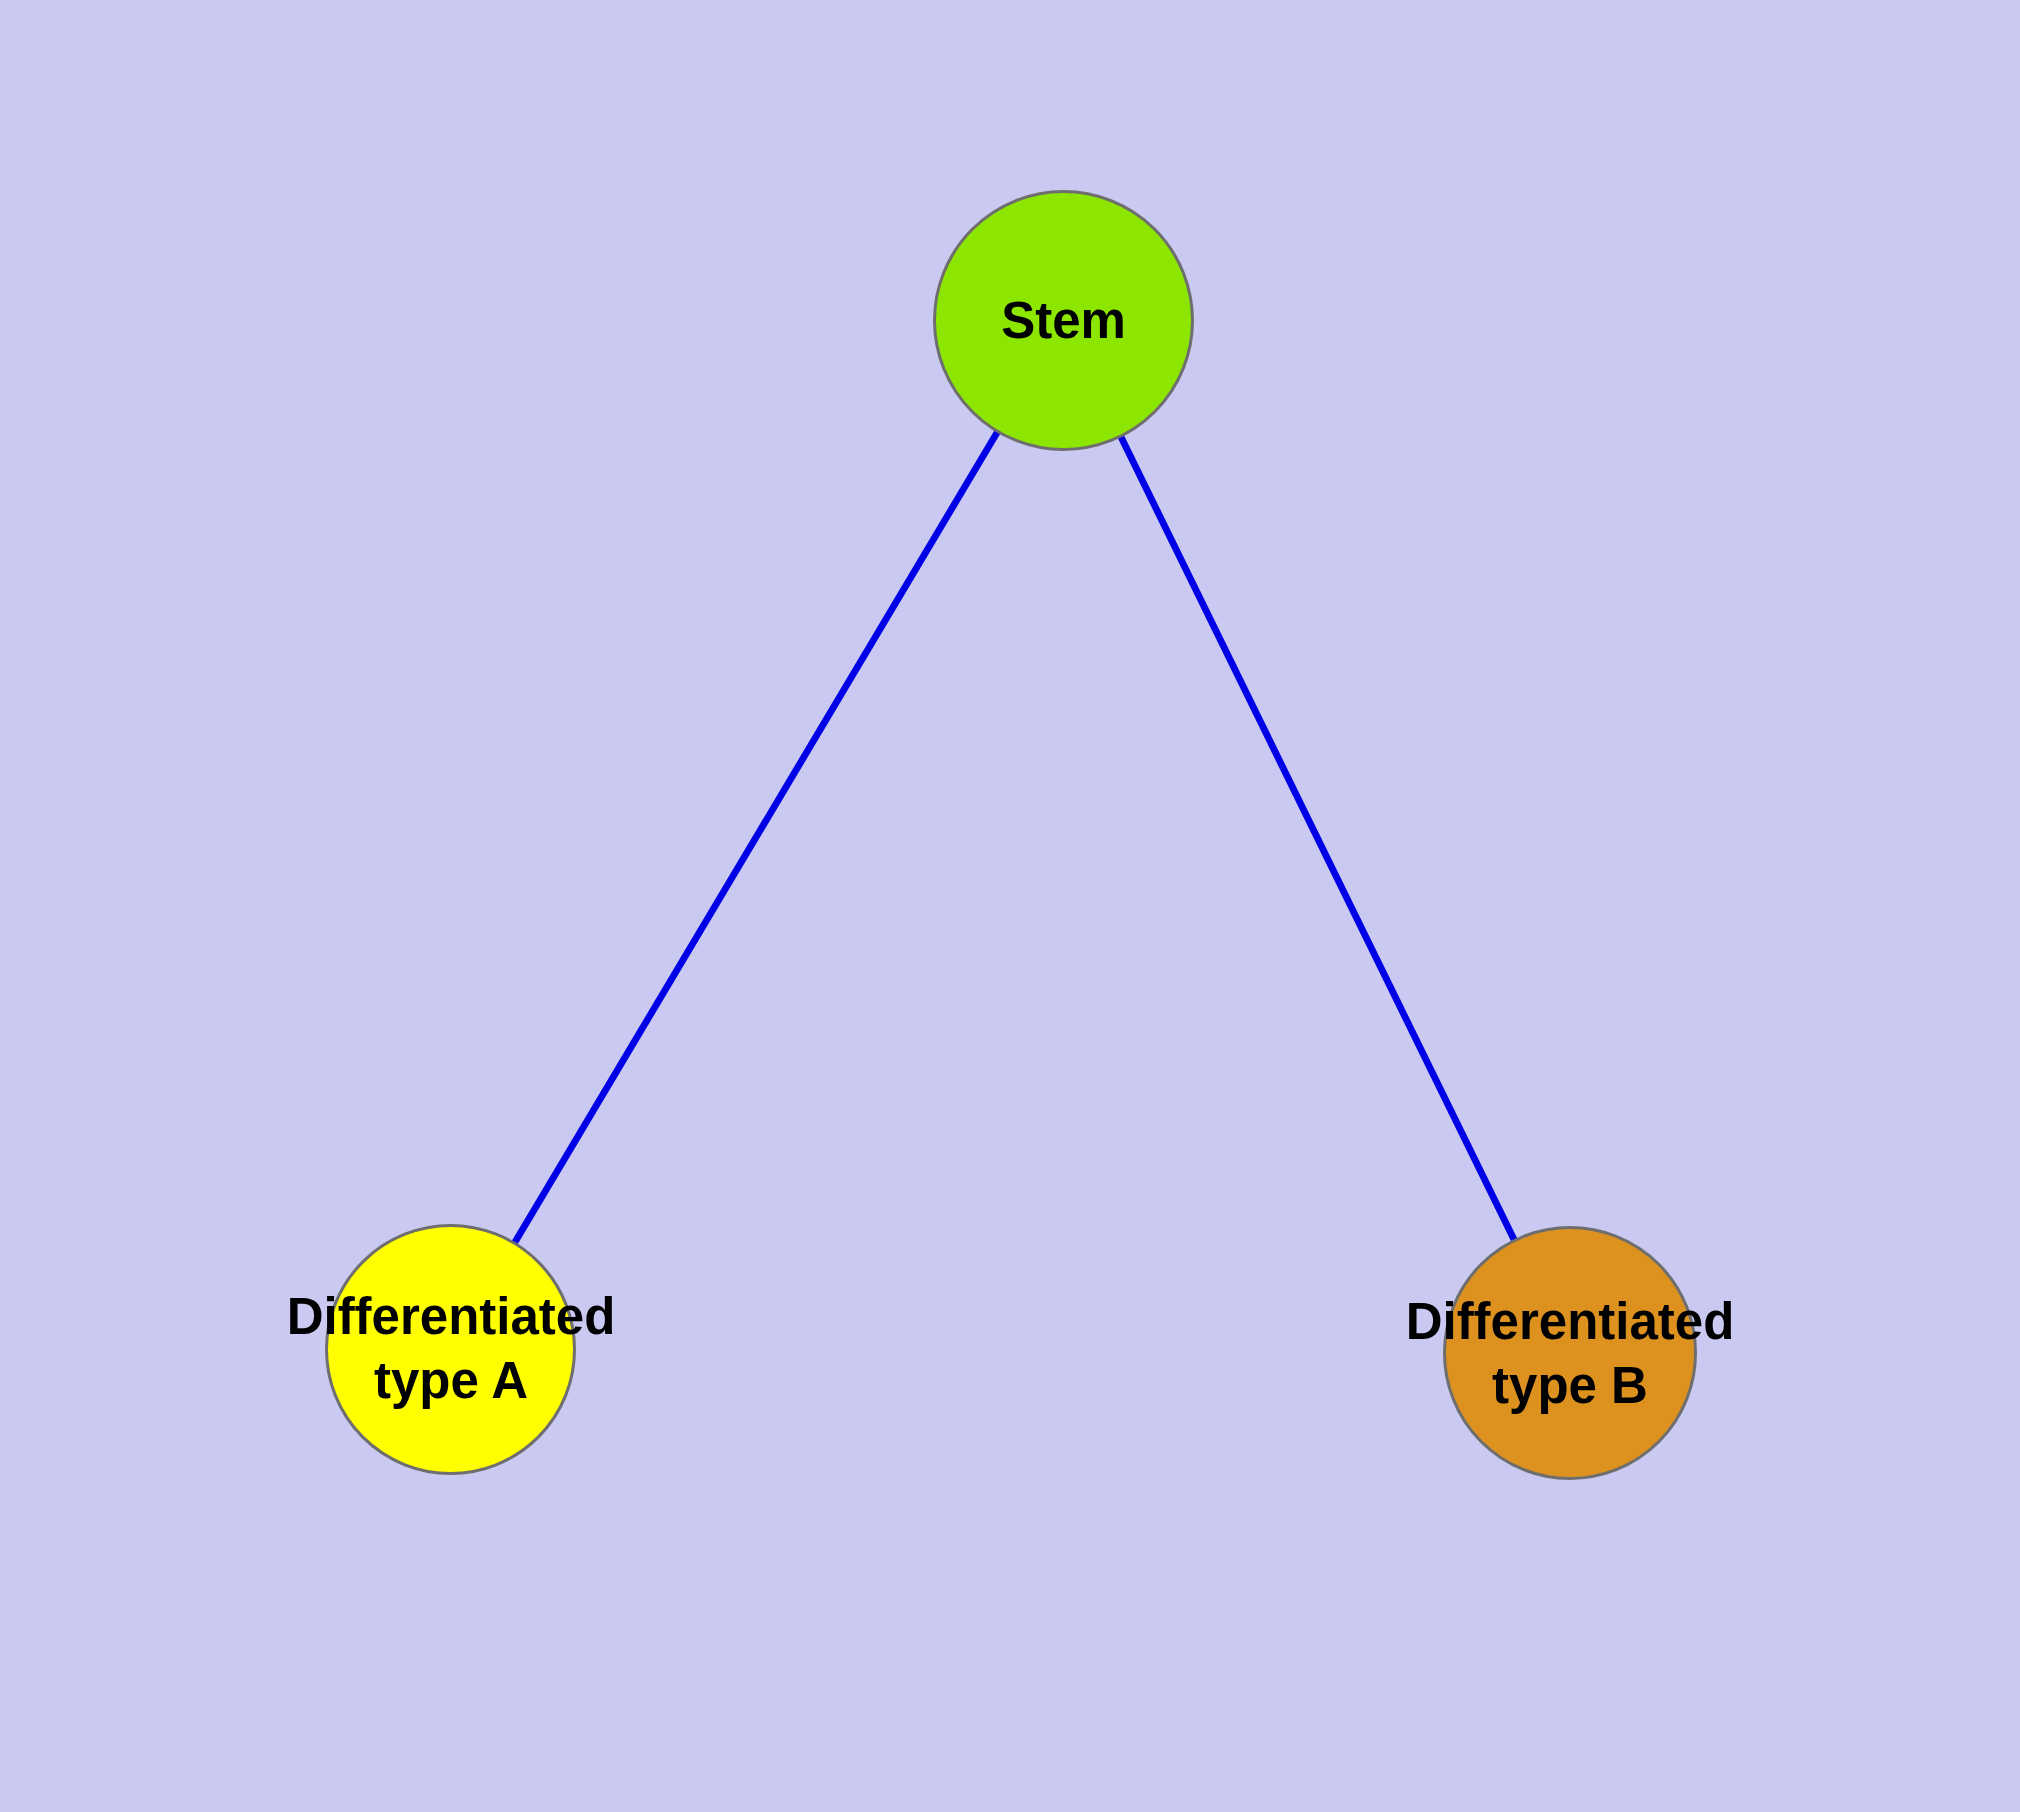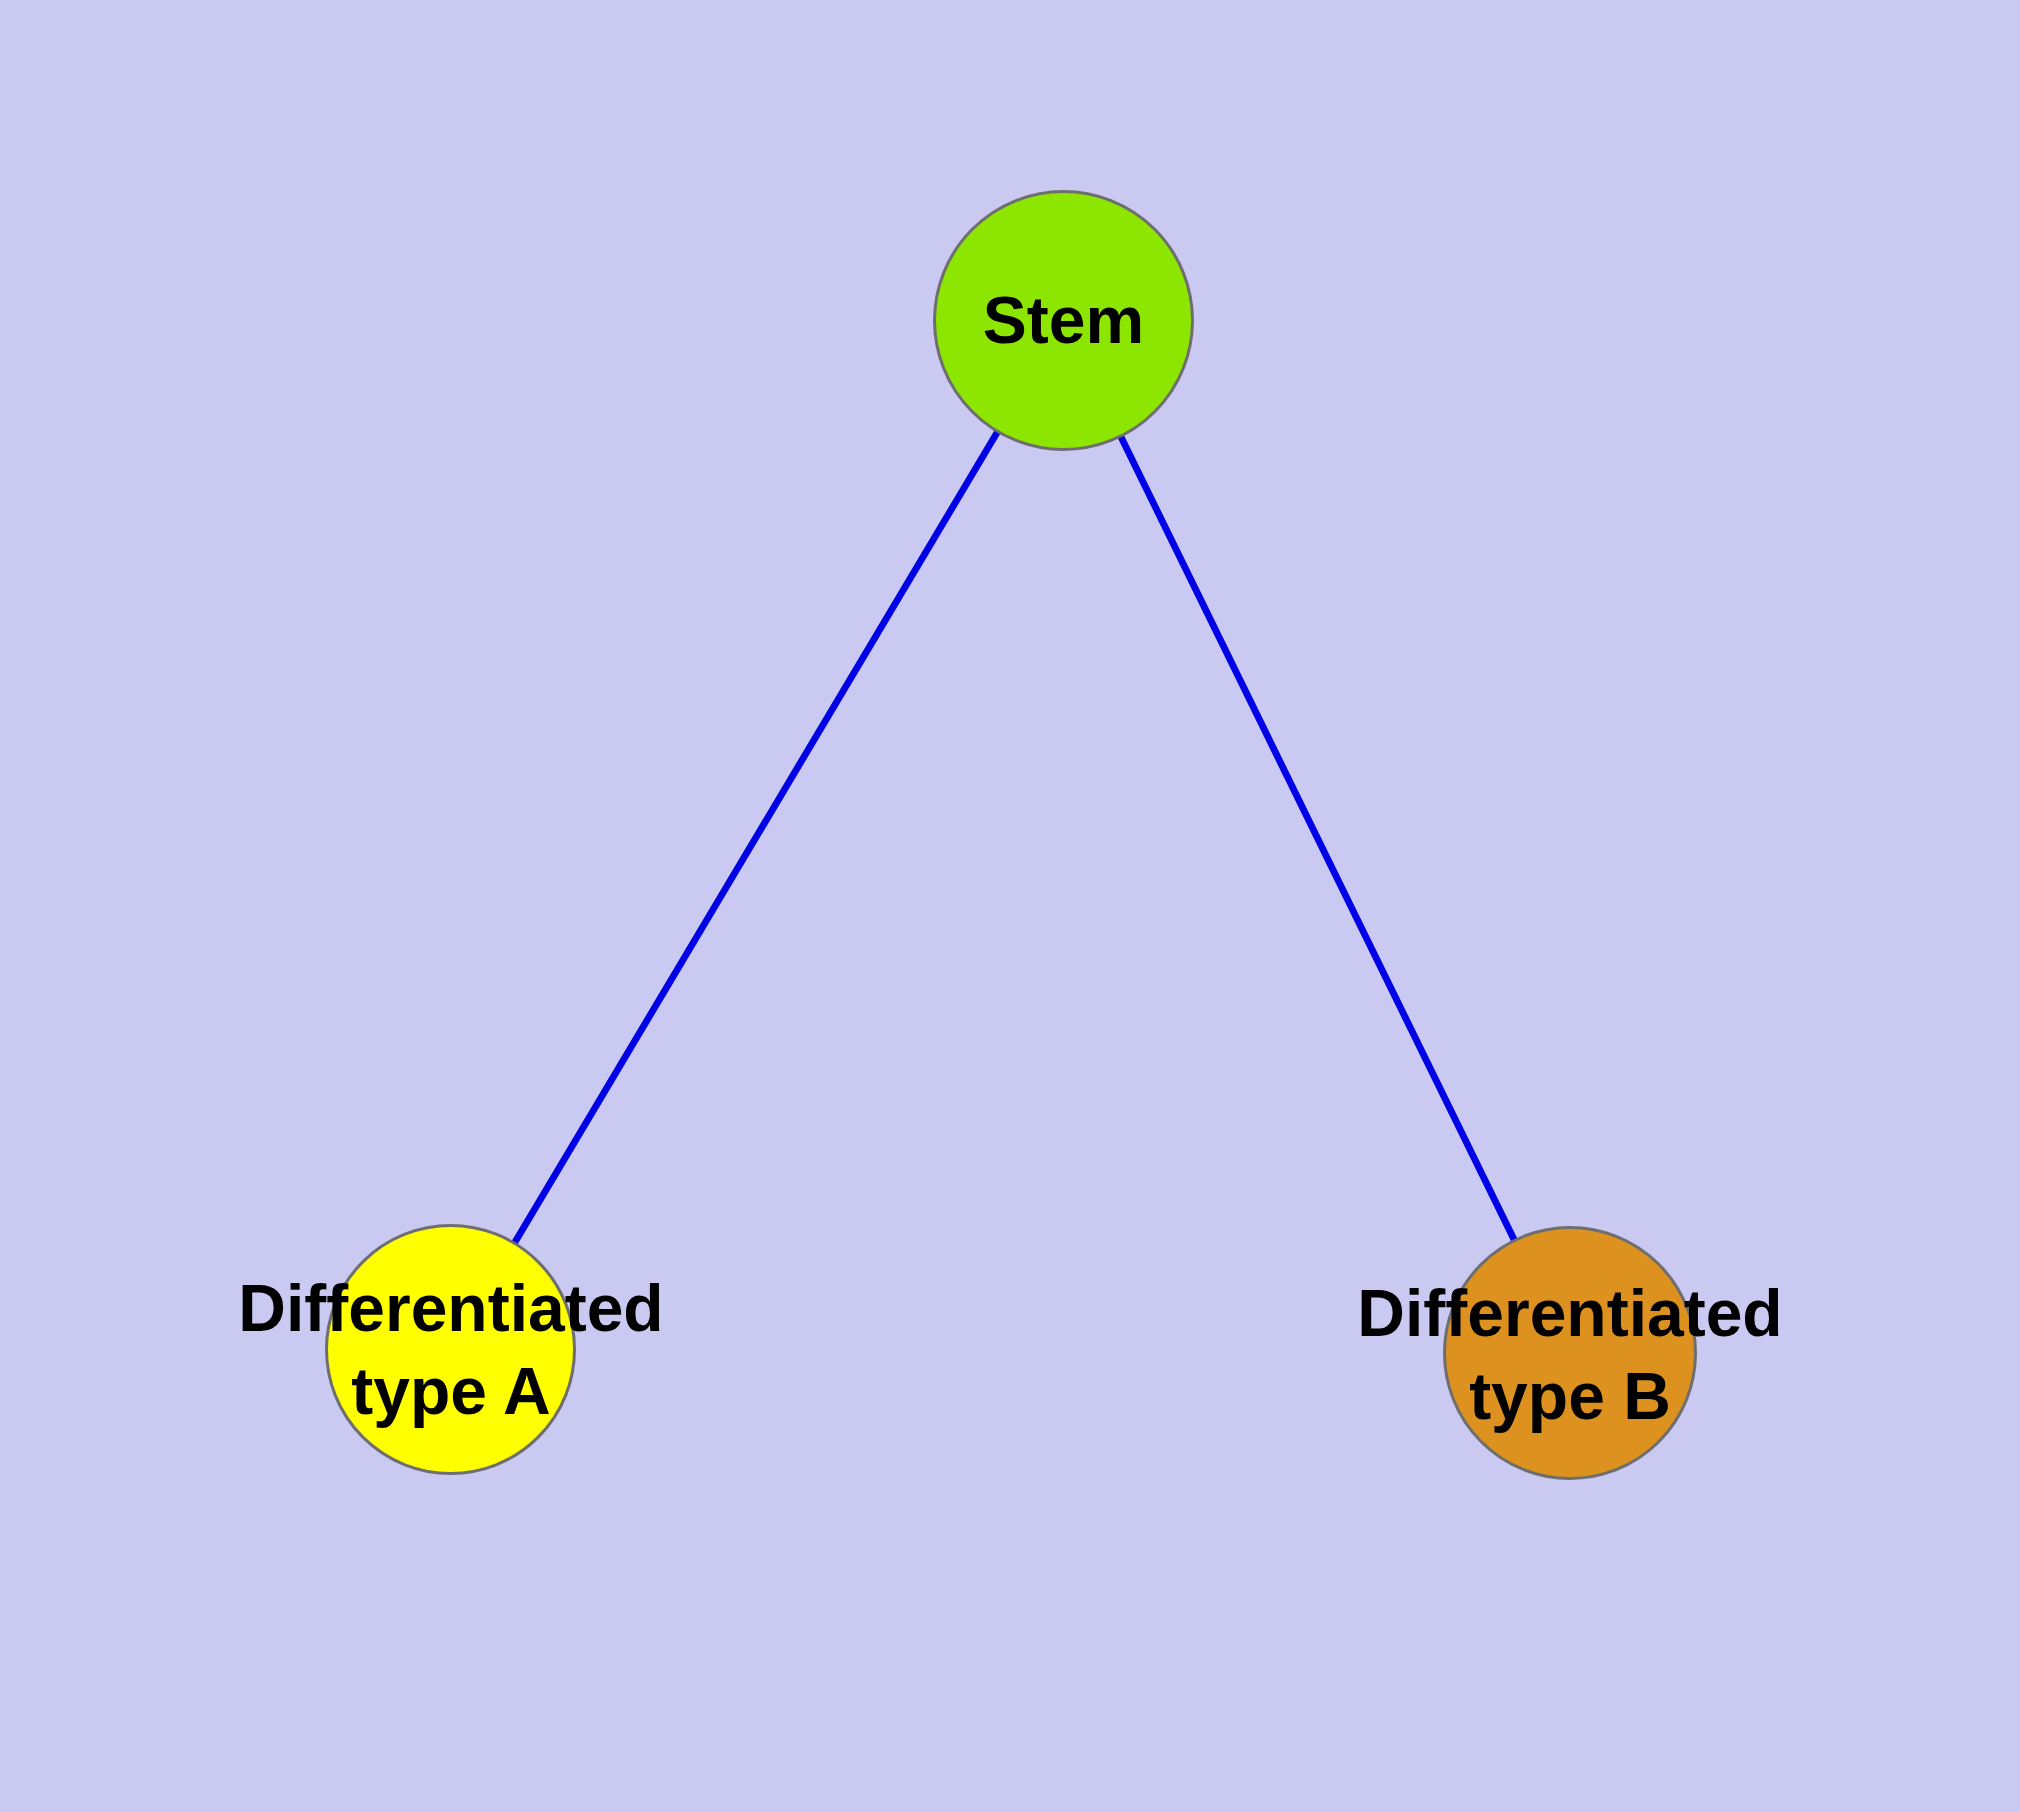--- a/index.html
+++ b/index.html
@@ -49,21 +49,21 @@
   }
   .node-type-b {
     left: 1443px;
     top: 1226px;
     width: 254px;
     height: 254px;
   }
   .node-label,
   .floating-label {
     font-weight: bold;
-    font-size: 66px;
+    font-size: 51px;
     line-height: 1.25;
     text-align: center;
     white-space: pre-line;
   }
   .floating-label {
     position: absolute;
     transform: translate(-50%, -50%);
     z-index: 3;
     width: 763px;
     pointer-events: none;

